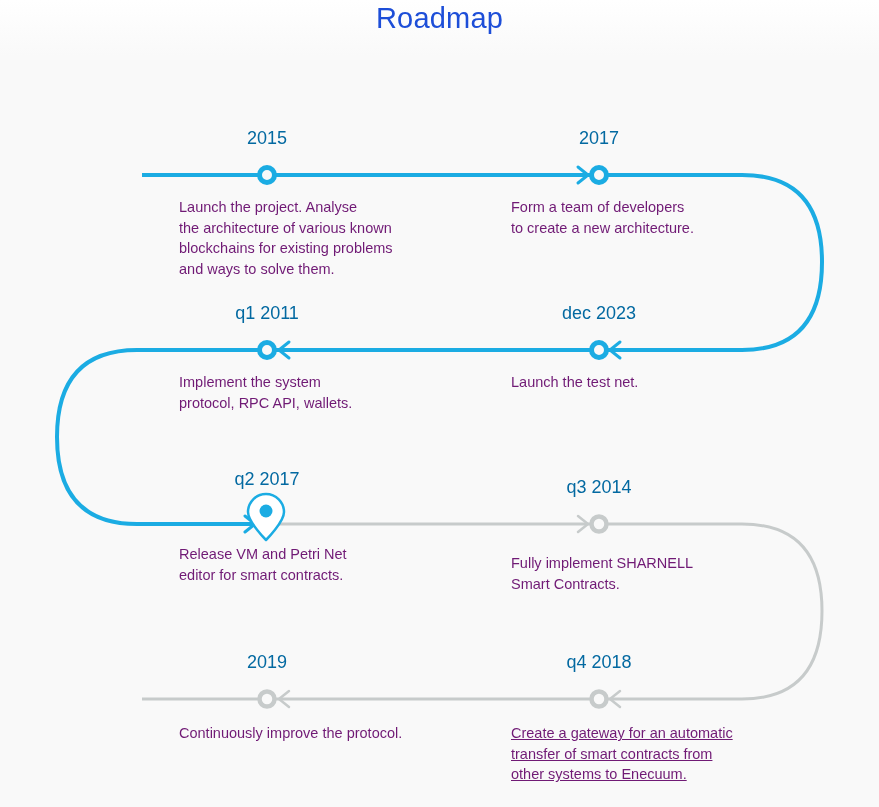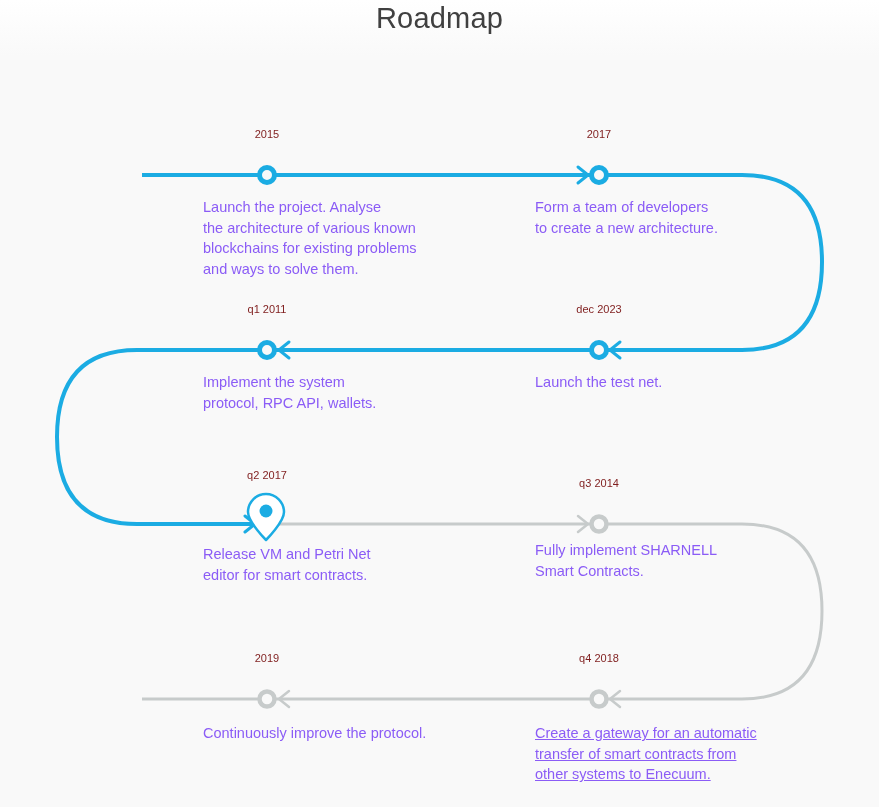--- a/index.html
+++ b/index.html
@@ -24,53 +24,52 @@
     pointer-events: none;
   }
   #title {
     position: absolute;
     left: 0;
     top: 2px;
     width: 879px;
     text-align: center;
     font-size: 29px;
     font-weight: 400;
-    color: #404040;
+    color: #1d4ed8;
     letter-spacing: 0.2px;
   }
   #track {
     position: absolute;
     left: 0;
     top: 0;
     width: 879px;
     height: 807px;
   }
   .node {
     position: absolute;
     width: 0;
     height: 0;
   }
   .node-date {
     position: absolute;
     left: -90px;
     top: -47px;
     width: 180px;
     text-align: center;
-    font-size: 11px;
-    color: #7f1d1d;
+    font-size: 18px;
+    color: #0369a1;
     white-space: nowrap;
   }
   .node-desc {
     position: absolute;
     top: 22px;
     font-size: 14.5px;
     line-height: 1.43;
-    color: #8b5cf6;
+    color: #701a75;
     white-space: pre-line;
-    margin-left: 24px;
   }
   .node.col-left .node-desc  { left: -88px;  width: 300px; }
   .node.col-right .node-desc { left: -88px;  width: 300px; }
 </style>
 </head>
 <body>
 
 <div id="page">
 
   <div id="title">Roadmap</div>
@@ -157,21 +156,21 @@
   </div>
 
   <div class="node col-left" style="left:267px; top:524px;">
     <div class="node-date" style="top:-55px;">q2 2017</div>
     <div class="node-desc" style="top:20px;">Release VM and Petri Net
 editor for smart contracts.</div>
   </div>
 
   <div class="node col-right" style="left:599px; top:524px;">
     <div class="node-date">q3 2014</div>
-    <div class="node-desc" style="top:16px;">Fully implement SHARNELL
+    <div class="node-desc" style="top:29px;">Fully implement SHARNELL
 Smart Contracts.</div>
   </div>
 
   <div class="node col-right" style="left:599px; top:699px;">
     <div class="node-date">q4 2018</div>
     <div class="node-desc" style="top:24px;text-decoration:underline;">Create a gateway for an automatic
 transfer of smart contracts from
 other systems to Enecuum.</div>
   </div>
 

